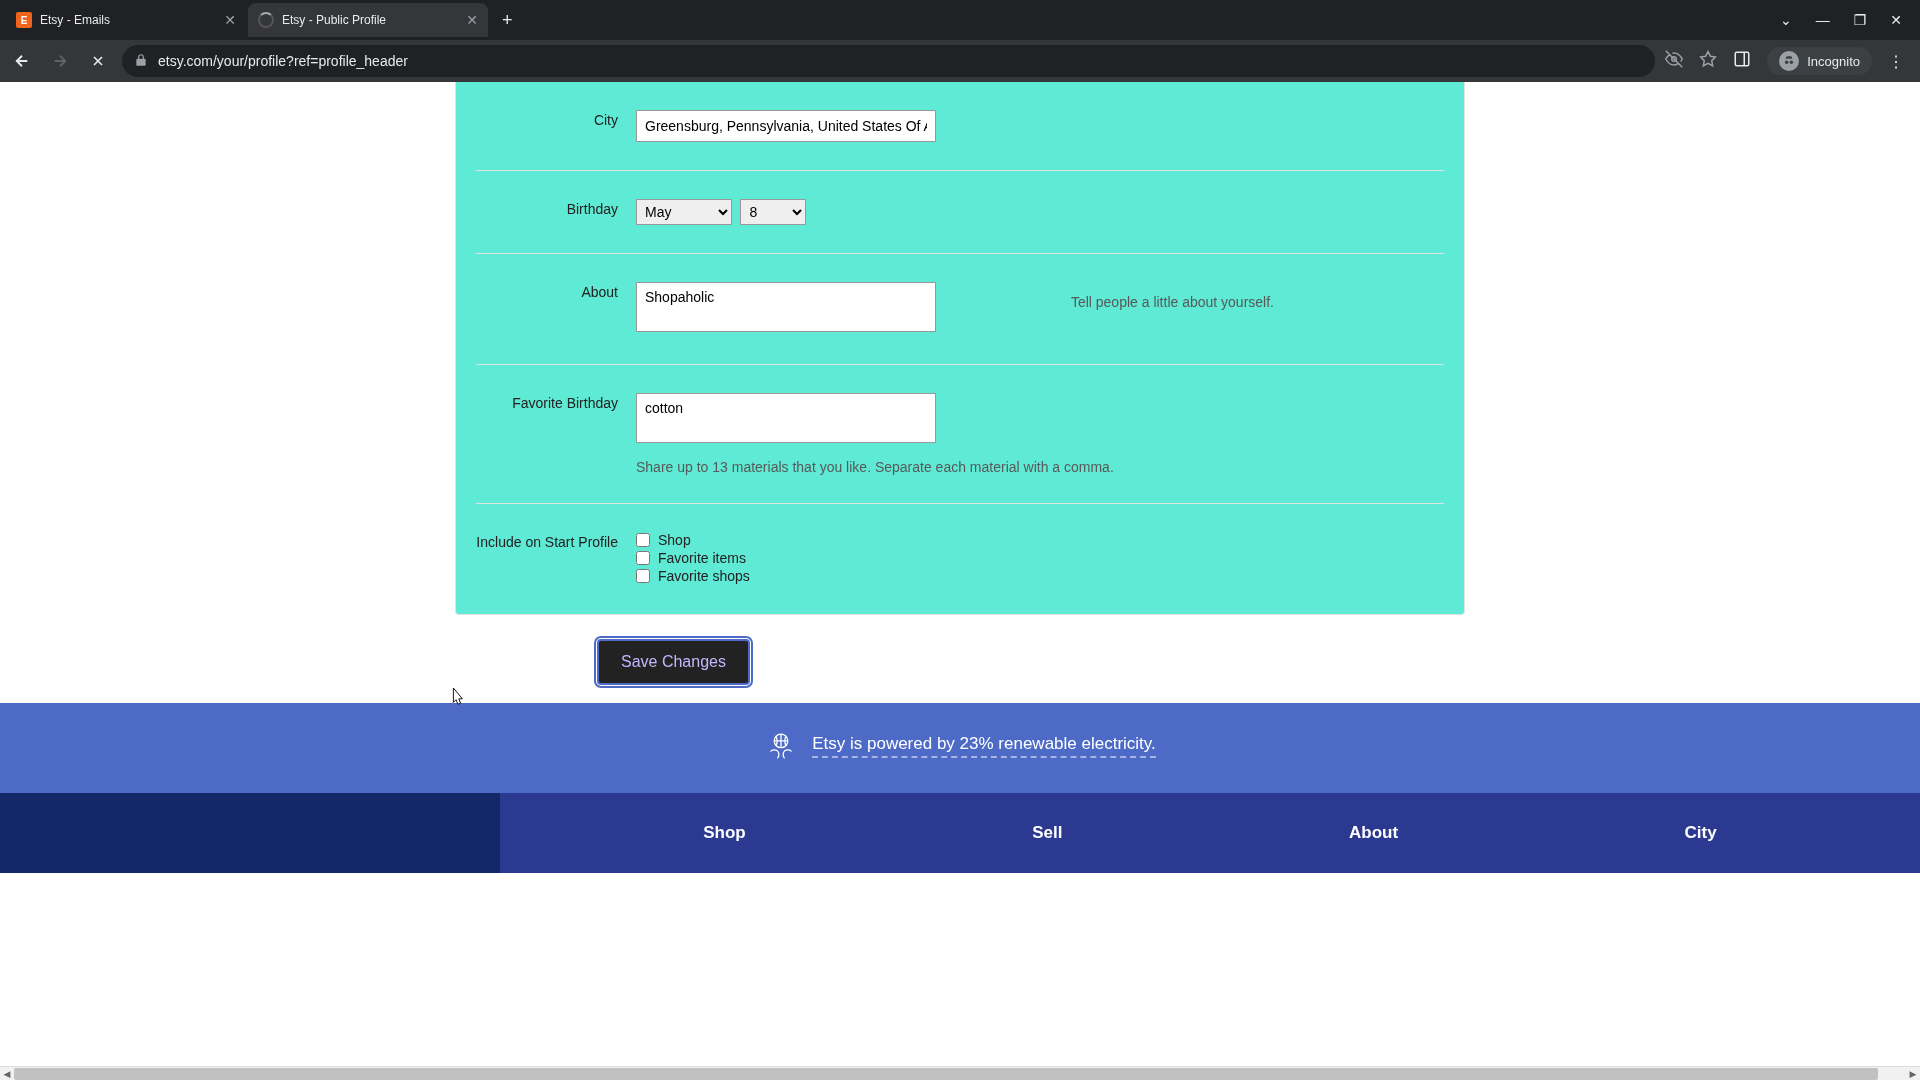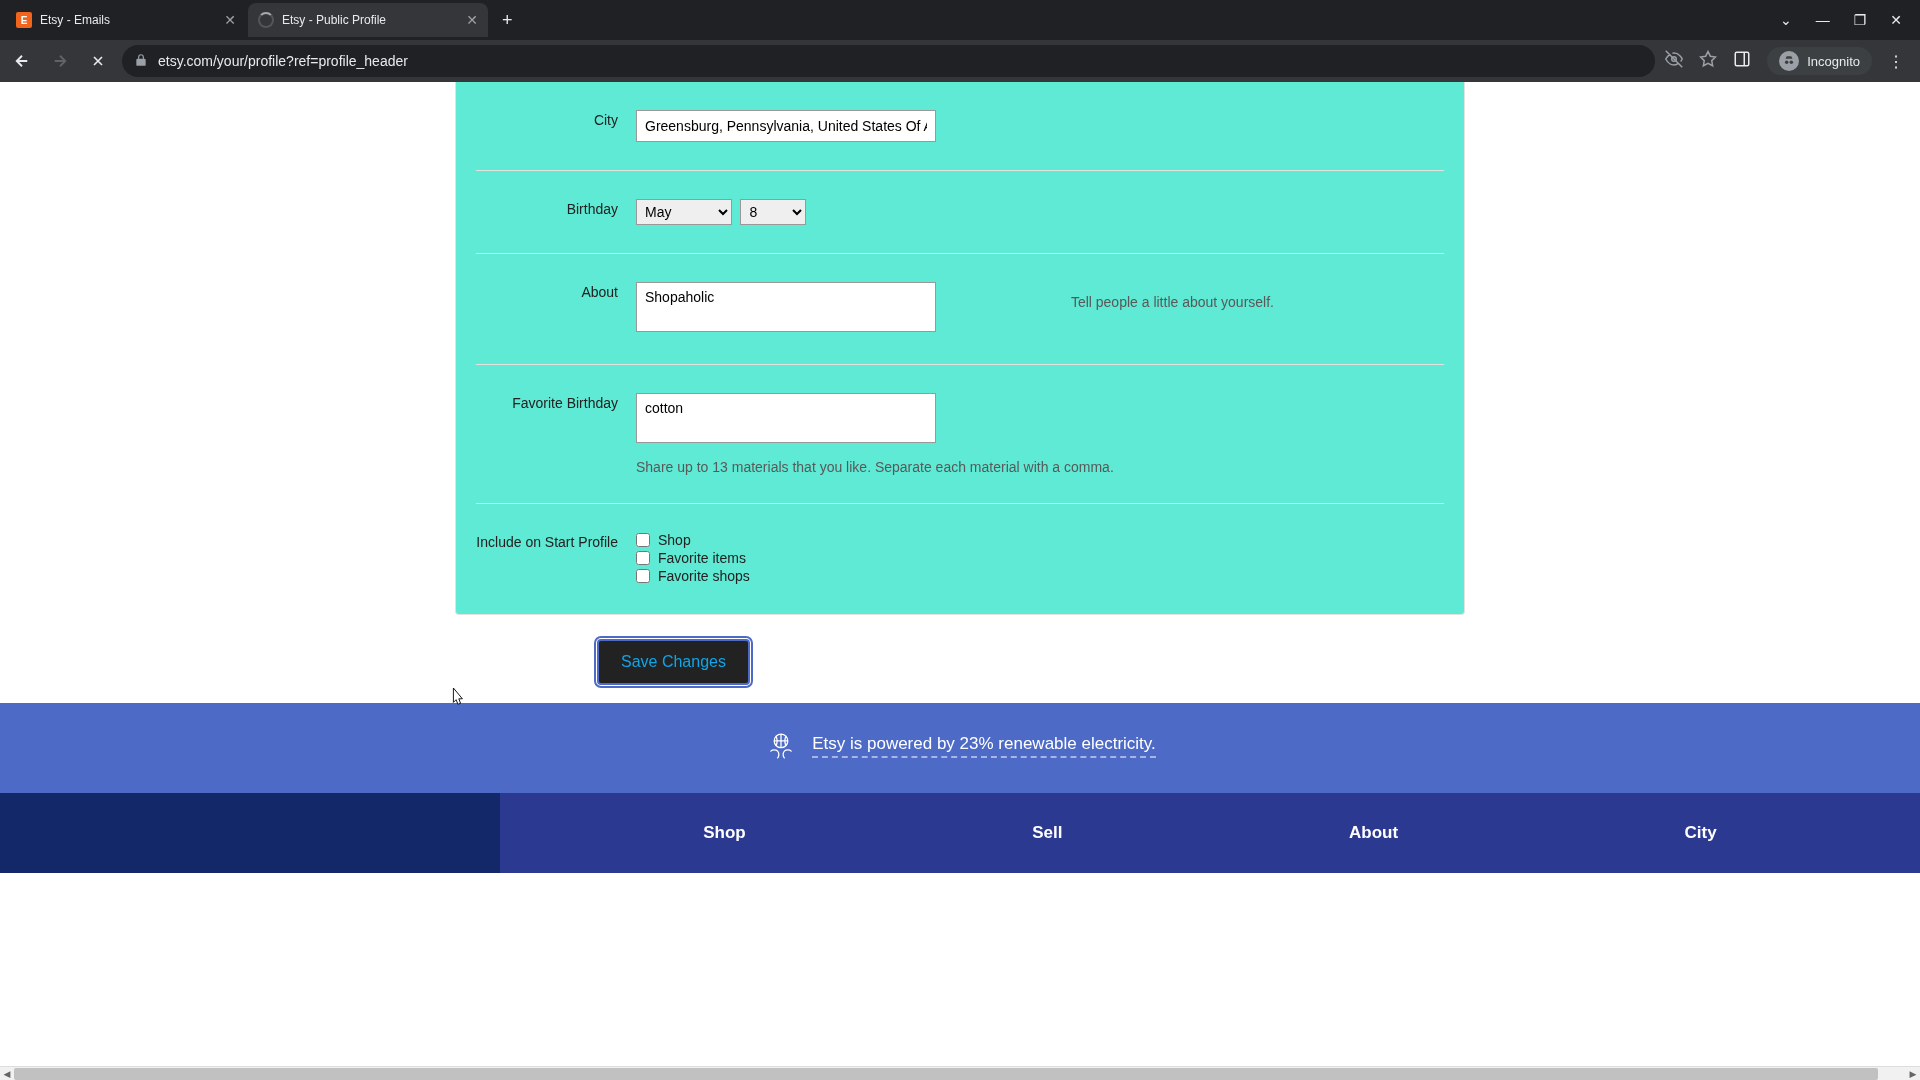--- a/index.html
+++ b/index.html
@@ -40,21 +40,21 @@
 .hint { font-size: 14px; color: #595959; margin-top: 12px; display: block; }
 .hint.side { position: absolute; right: 170px; }
 .about-row { position: relative; }
 select { height: 26px; border: 1px solid #999; font-size: 14px; padding: 0 4px; }
 .month-select { width: 96px; margin-right: 4px; }
 .day-select { width: 66px; }
 .checkbox-row { display: flex; align-items: center; gap: 8px; margin-bottom: 2px; font-size: 14px; color: #222; }
 .checkbox-row input { width: 14px; height: 14px; }
 
 .save-wrap { max-width: 1010px; margin: 24px auto 0; padding-left: 142px; }
-.save-btn { background: #222; color: #0ea5e9; border: 2px solid #4d6bc6; outline: 2px solid #4d6bc6; outline-offset: 1px; padding: 12px 22px; font-size: 16px; font-weight: 500; border-radius: 4px; cursor: pointer; }
+.save-btn { background: #222; color: #c4b5fd; border: 2px solid #4d6bc6; outline: 2px solid #4d6bc6; outline-offset: 1px; padding: 12px 22px; font-size: 16px; font-weight: 500; border-radius: 4px; cursor: pointer; }
 
 
 .footer-banner { background: #4d6bc6; margin-top: 18px; padding: 26px 0; text-align: center; color: #fff; }
 .banner-inner { display: inline-flex; align-items: center; gap: 14px; }
 .globe-icon { width: 34px; height: 34px; }
 .banner-text { font-size: 17px; border-bottom: 2px dashed rgba(255,255,255,0.5); padding-bottom: 2px; }
 .footer-nav { display: flex; height: 80px; }
 .footer-left { width: 500px; background: #122868; }
 .footer-right { flex: 1; background: #2b3990; display: flex; align-items: center; justify-content: space-around; padding: 0 60px; }
 .footer-col { color: #fff; font-size: 17px; font-weight: 600; }

